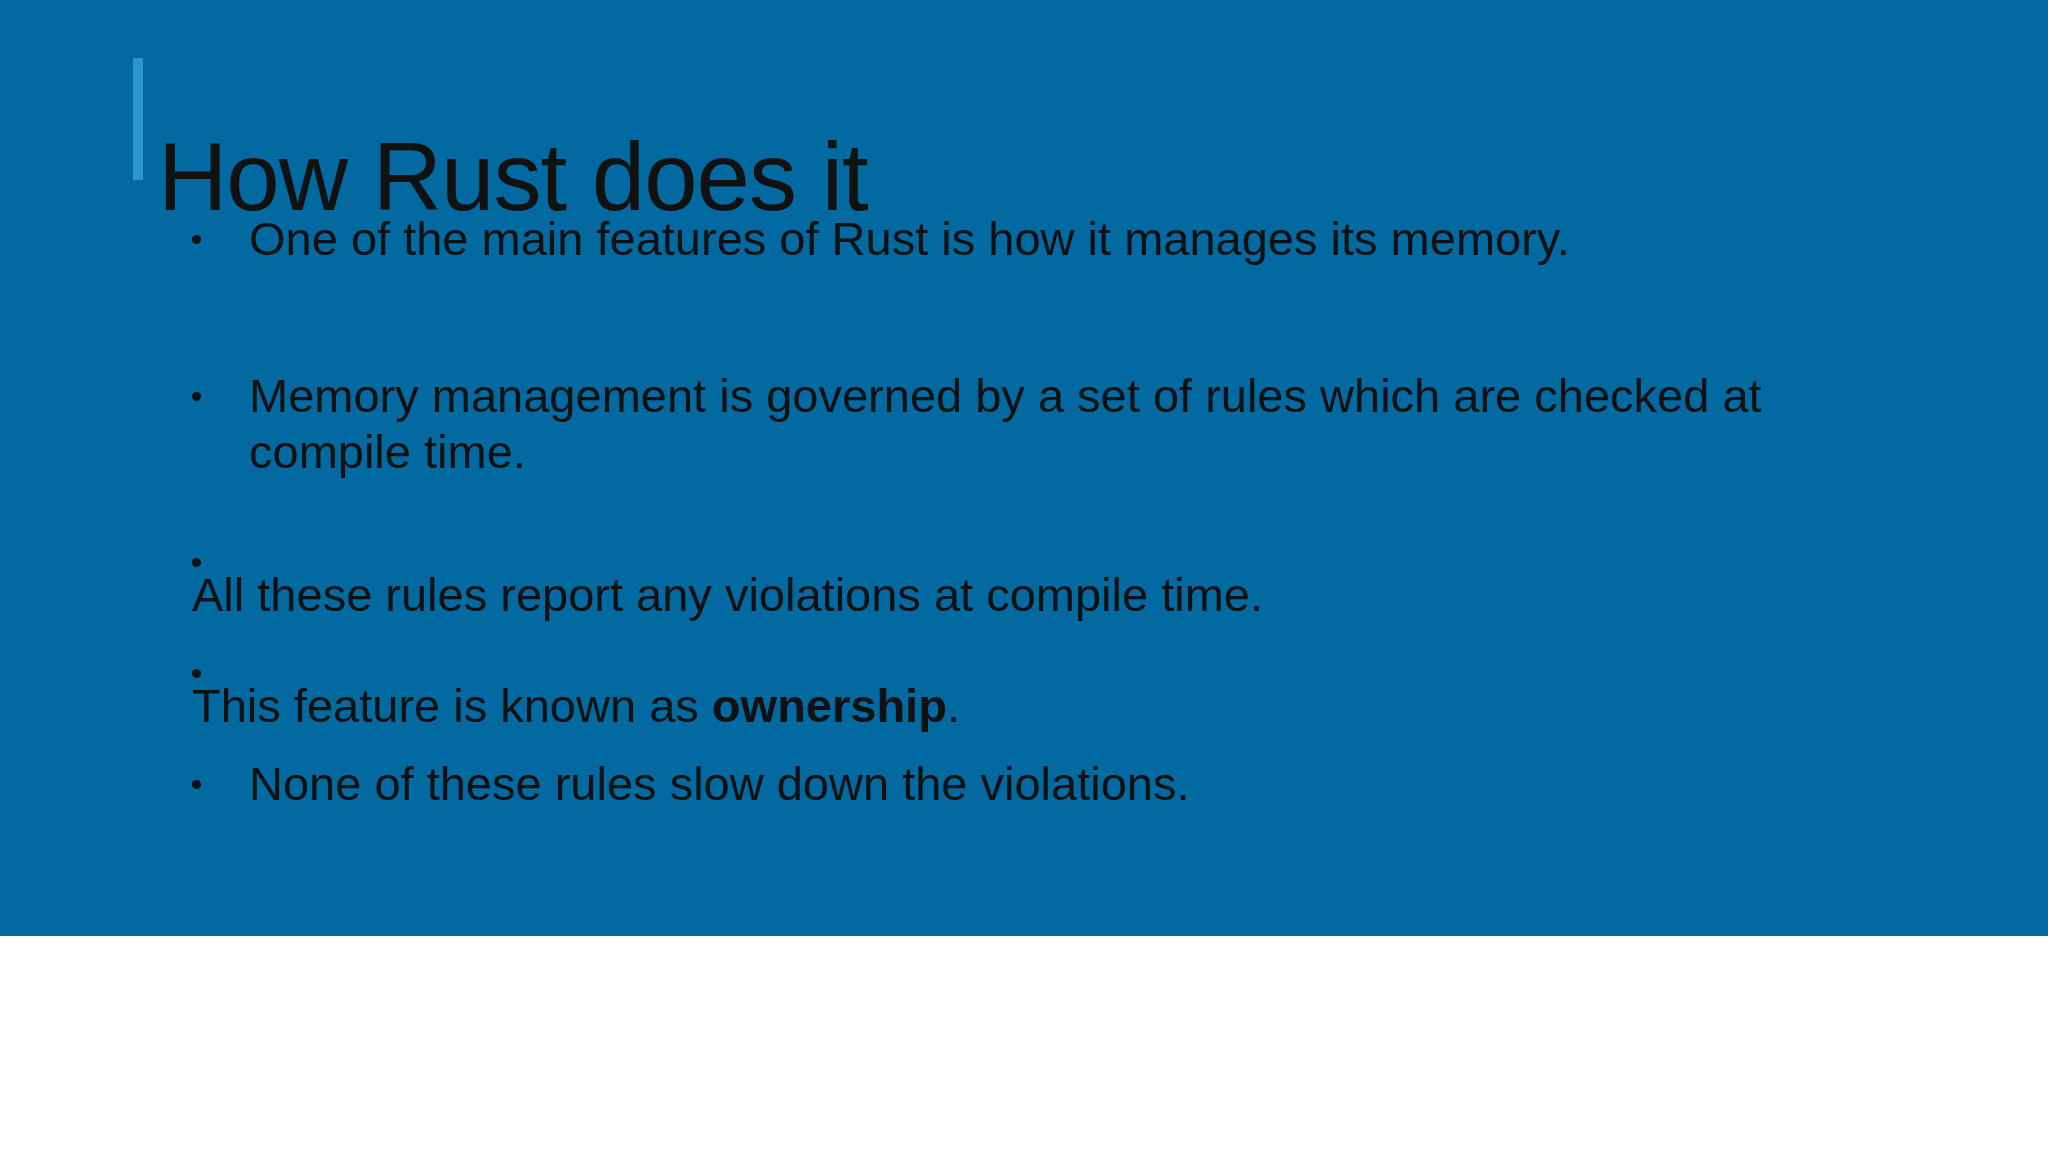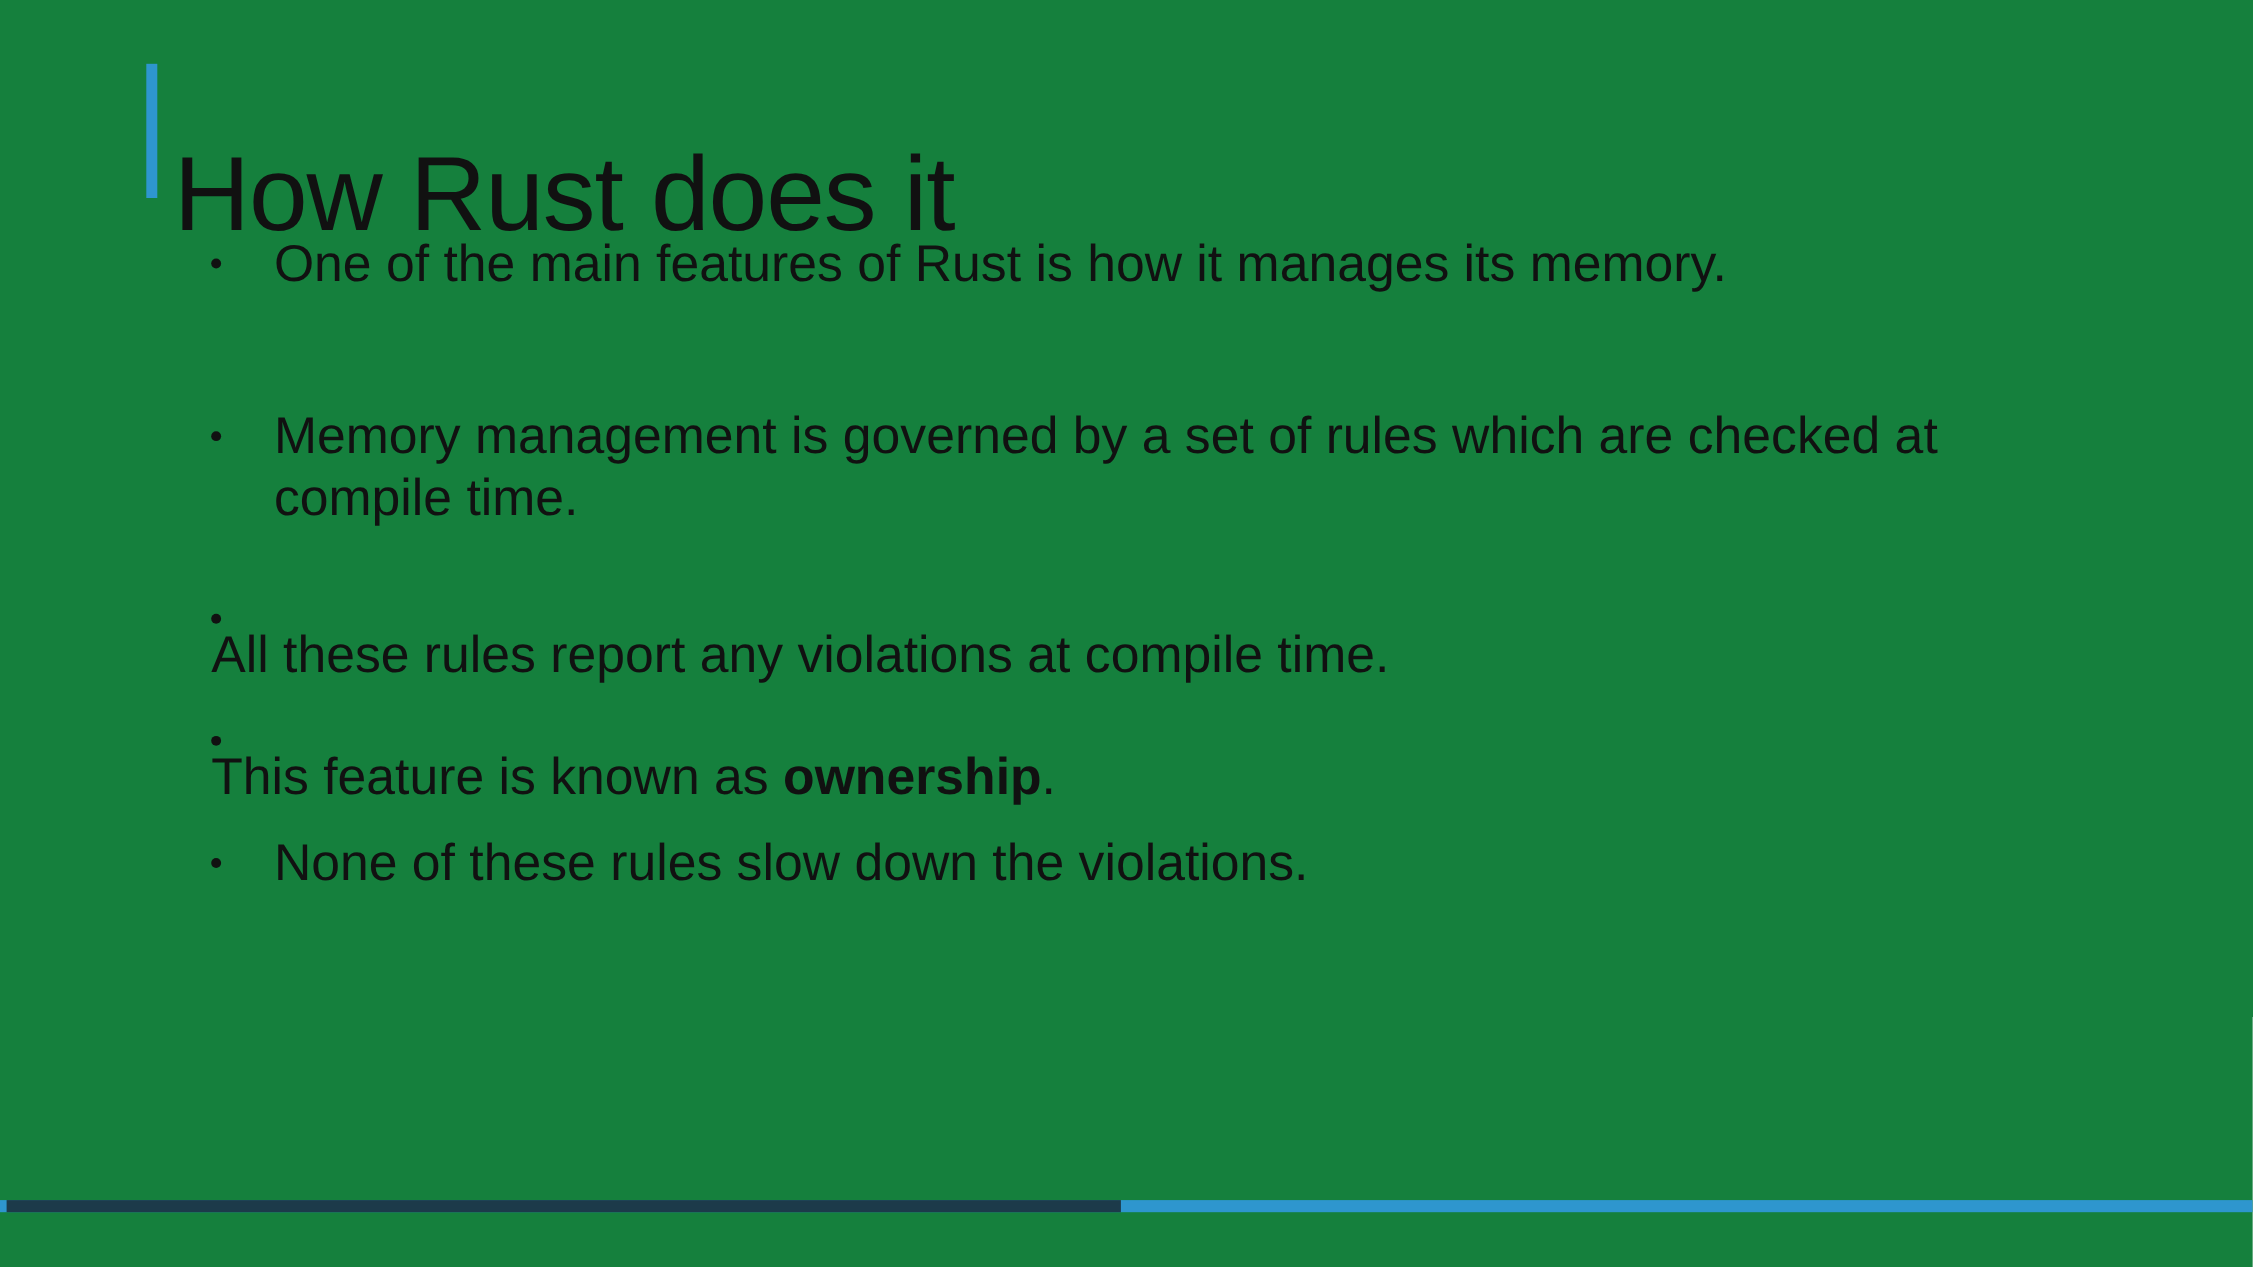--- a/index.html
+++ b/index.html
@@ -6,22 +6,22 @@
     --accent-blue:#2E96CE;
     --line-dark:#1C3A4A;
     --logo-blue:#2E86C8;
     --logo-dark:#3F3F3F;
     --logo-bg:#F5F5F4;
     --text-color:#111111;
   }
   html,body{margin:0;padding:0;background:#ffffff;}
   .slide{
     position:relative;
-    width:2048px;height:1152px;
-    background:#15803d;
+    width:2048px;height:936px;
+    background:#0369a1;
     overflow:hidden;
     font-family:"Liberation Sans", sans-serif;
     color:var(--text-color);
   }
   
   .title-bar{
     position:absolute;left:133px;top:58px;width:10px;height:122px;
     background:var(--accent-blue);
   }
   .page-title{

